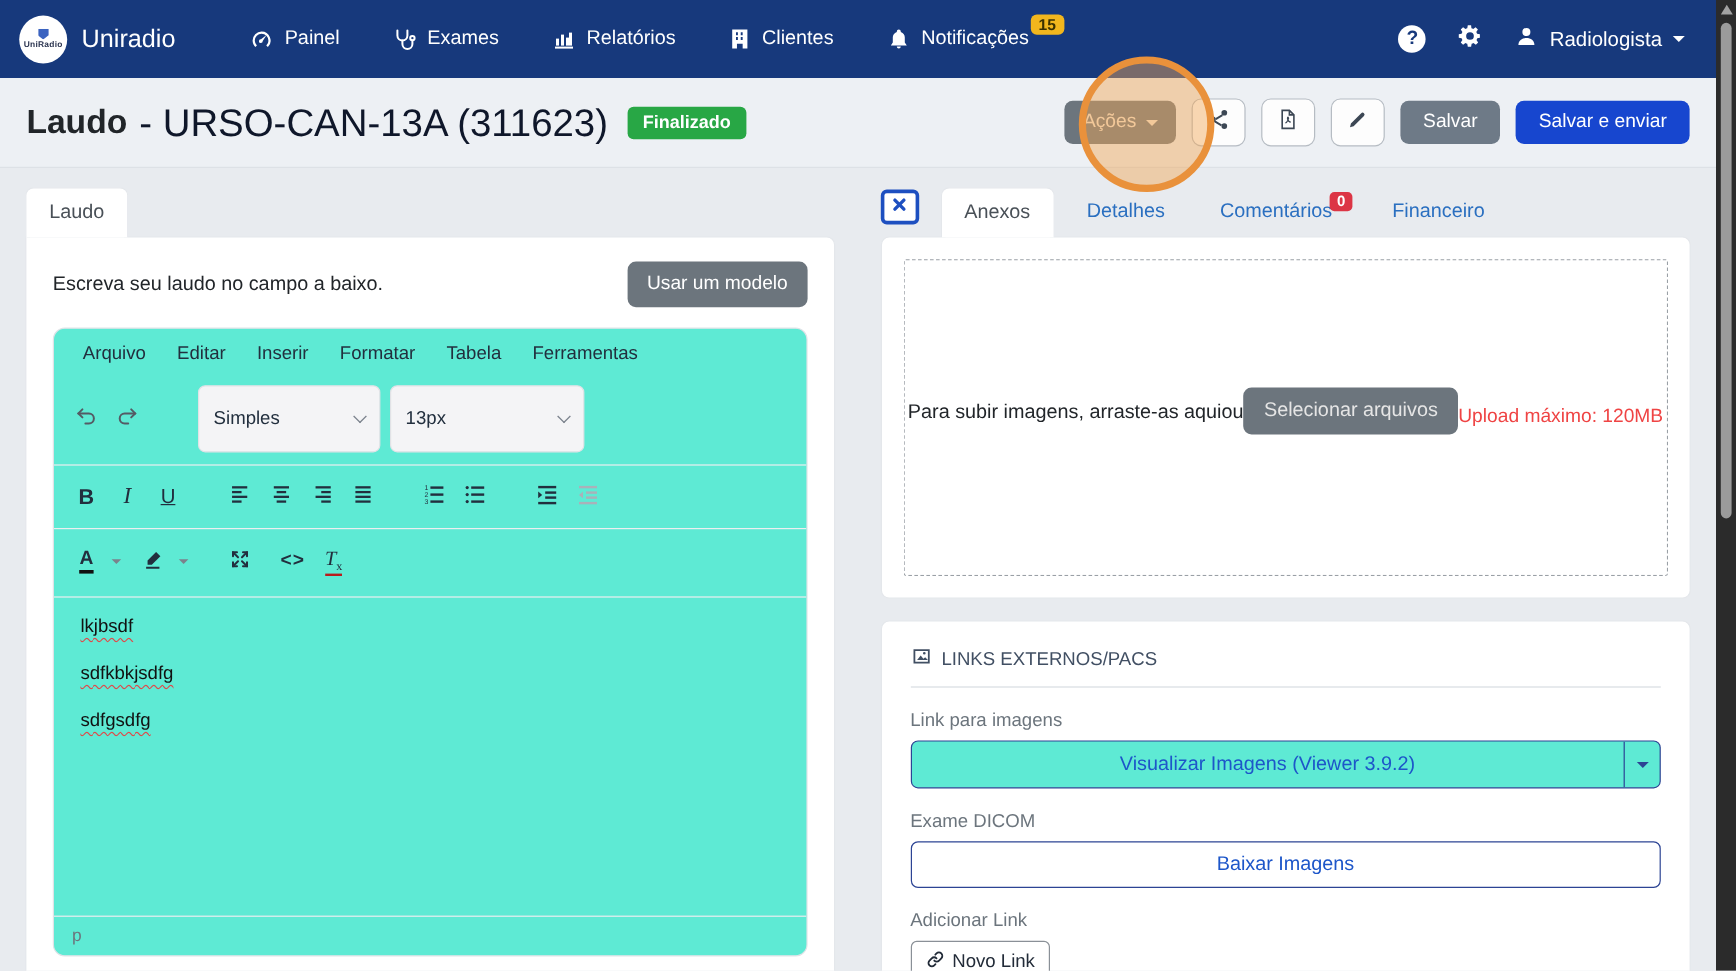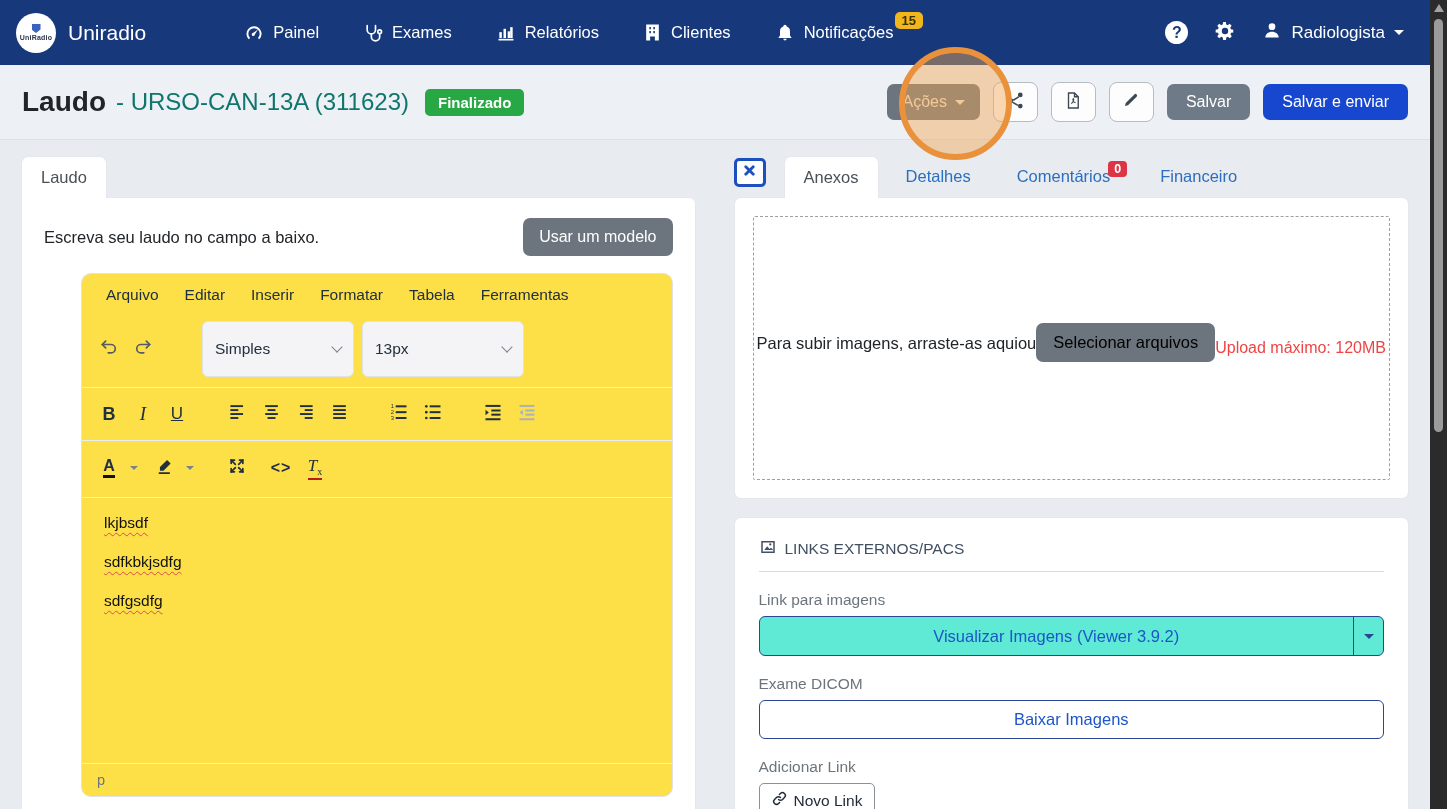--- a/index.html
+++ b/index.html
@@ -2,39 +2,39 @@
 <html><head>
 <meta charset="utf-8">
 <style>
   * { margin:0; padding:0; box-sizing:border-box; }
   html,body { width:1447px; height:809px; overflow:hidden; }
   body { font-family:"Liberation Sans", sans-serif; background:#e8ebef; position:relative; }
   #app { position:absolute; left:0; top:0; width:1430px; height:809px; }
 
   
   .navbar { height:65px; background:#17397c; display:flex; align-items:center; padding:0 26px 0 16px; color:#fff; }
-  .brand { display:flex; align-items:center; gap:12px; margin-right:98px; cursor:pointer; }
+  .brand { display:flex; align-items:center; gap:12px; margin-right:62px; cursor:pointer; }
   .logo-circle { width:40px; height:40px; border-radius:50%; background:#fff; display:flex; flex-direction:column; align-items:center; justify-content:center; gap:1px; }
   .logo-shield { width:9px; height:9px; background:#3b63c0; clip-path:polygon(0 0,100% 0,100% 60%,50% 100%,0 60%); }
   .logo-text { font-size:7px; font-weight:bold; color:#2c3550; letter-spacing:.2px; }
   .brand-name { font-size:21px; color:#fff; }
   .nav-items { display:flex; align-items:center; gap:44px; flex:1; }
   .nav-item { display:flex; align-items:center; gap:9px; color:#fff; font-size:16.5px; cursor:pointer; position:relative; }
   .nav-item svg { display:block; }
   .notif-badge { background:#f2b61d; color:#3a3000; font-size:13px; font-weight:bold; border-radius:5px; padding:1px 7px; margin-left:-8px; transform:translateY(-12px); display:inline-block; }
   .nav-right { display:flex; align-items:center; gap:26px; }
   .help-circle { width:23px; height:23px; border-radius:50%; background:#fff; color:#17397c; font-weight:bold; font-size:16px; display:flex; align-items:center; justify-content:center; cursor:pointer; }
   .user-menu { display:flex; align-items:center; gap:9px; font-size:17px; cursor:pointer; }
   .caret-down { width:0; height:0; border-left:5px solid transparent; border-right:5px solid transparent; border-top:5px solid currentColor; display:inline-block; }
 
   
   .page-header { height:75px; background:#edf0f4; border-bottom:1px solid #dde1e6; display:flex; align-items:center; justify-content:space-between; padding:0 22px; }
   .title-wrap { display:flex; align-items:center; gap:10px; }
   .page-title { font-size:28px; font-weight:bold; color:#212529; }
-  .page-subtitle { font-size:24px; color:#0f766e;text-align:right; }
+  .page-subtitle { font-size:32px; color:#0f172a;text-align:right; }
   .status-badge { background:#28a745; color:#fff; font-size:15px; font-weight:bold; padding:5px 13px; border-radius:5px; margin-left:6px; }
   .header-actions { display:flex; align-items:center; gap:13px; }
   .btn { border:none; border-radius:7px; font-size:16px; cursor:pointer; font-family:inherit; }
   .btn-acoes { background:#6c757d; color:#f3e4d2; padding:9px 15px; display:flex; align-items:center; gap:8px; }
   .icon-btn { width:45px; height:40px; background:#fdfdfd; border:1px solid #b6bcc3; border-radius:8px; display:flex; align-items:center; justify-content:center; color:#3c4754; cursor:pointer; }
   .btn-salvar { background:#6e7a87; color:#fff; padding:9px 19px; }
   .btn-salvar-enviar { background:#1746cf; color:#fff; padding:9px 19px; }
 
   
   .click-ring { position:absolute; left:899px; top:47px; width:113px; height:113px; border-radius:50%; border:6px solid #e9913b; background:rgba(242,166,85,.45); z-index:60; pointer-events:none; }
@@ -47,21 +47,21 @@
   .tab { font-size:16.5px; padding:11px 19px; border-radius:7px 7px 0 0; cursor:pointer; }
   .tab.active { background:#fff; color:#495057; border:1px solid #e4e7eb; border-bottom:none; position:relative; z-index:2; margin-bottom:-1px; }
   .tab.link { color:#2a6fc0; }
   .card { background:#fff; border:1px solid #e4e7eb; border-radius:7px; }
   .left-card { min-height:621px; padding:20px 22px; border-top-left-radius:0; }
   .instr-row { display:flex; align-items:center; justify-content:space-between; margin-bottom:17px; }
   .instr-text { font-size:16.5px; color:#212529; }
   .btn-modelo { background:#6c757d; color:#fff; padding:10px 16px; font-size:16px; border-radius:7px; }
 
   
-  .editor { border:1px solid #dfe3e7; border-radius:10px; overflow:hidden; background:#fde047;margin-left:37px; }
+  .editor { border:1px solid #dfe3e7; border-radius:10px; overflow:hidden; background:#5eead4; }
   .menubar { display:flex; gap:6px; padding:9px 14px 6px 14px; }
   .menubar span { font-size:15.5px; color:#222f3e; padding:3px 10px; border-radius:4px; cursor:pointer; }
   .tbar { display:flex; align-items:center; padding:6px 10px; }
   .tbar1 { padding:8px 10px 10px; }
   .tbar2 { border-top:1px solid #eceef0; padding:9px 10px; }
   .tbar3 { border-top:1px solid #eceef0; border-bottom:1px solid #eceef0; padding:10px 10px 12px; }
   .tbtn { min-width:34px; height:34px; display:flex; align-items:center; justify-content:center; color:#222f3e; cursor:pointer; border-radius:4px; font-size:17px; }
   .tbtn.disabled { color:#aab1b9; }
   .tsep { width:10px; }
   .tgap { width:26px; }
@@ -85,21 +85,21 @@
   .next-box { border:1px solid #dfe3e7; border-radius:10px; height:30px; margin-top:14px; background:#fff; }
 
   
   .rtab-row { display:flex; align-items:center; height:49px; gap:6px; }
   .collapse-btn { width:32px; height:29px; border:3px solid #1d4fc0; border-radius:5px; background:#fff; color:#1d4fc0; display:flex; align-items:center; justify-content:center; cursor:pointer; margin-right:12px; }
   .rtabs { display:flex; align-items:flex-end; height:49px; gap:8px; }
   .badge-count { background:#dc3545; color:#fff; font-size:12.5px; font-weight:bold; border-radius:4px; padding:1px 6px; display:inline-block; transform:translate(-2px,-9px); }
   .upload-card { padding:18px; height:302px; }
   .dropzone { border:1px dashed #9aa0a6; border-radius:2px; height:100%; display:flex; flex-direction:row; align-items:center; justify-content:center; }
   .dz-line { font-size:16.5px; color:#212529; margin-bottom:9px; }
-  .btn-select-files { background:#6c757d; color:#000000; font-size:16.5px; padding:10px 17px; border-radius:7px; margin:10px 0 22px; }
+  .btn-select-files { background:#6c757d; color:#e5e5e5; font-size:16.5px; padding:10px 17px; border-radius:7px; margin:10px 0 22px; }
   .dz-max { font-size:16px; color:#ef4444;text-align:center; }
   .links-card { margin-top:18px; padding:20px 24px 24px; height:320px; }
   .links-head { display:flex; align-items:center; gap:8px; color:#414f63; font-size:15.5px; padding-bottom:11px; border-bottom:1px solid #d8dce1; }
   .field-label { color:#6c757d; font-size:15.5px; margin:19px 0 7px; }
   .split-btn { display:flex; height:40px; border:1px solid #2c4494; border-radius:6px; overflow:hidden; background:#5eead4; }
   .split-main { flex:1; display:flex; align-items:center; justify-content:center; color:#1d56c9; font-size:16.5px; cursor:pointer; }
   .split-caret { width:30px; border-left:1px solid #2c4494; display:flex; align-items:center; justify-content:center; color:#2c4494; cursor:pointer; }
   .btn-outline-wide { width:100%; height:39px; border:1px solid #2c4494; border-radius:6px; background:#fff; color:#1d56c9; font-size:16.5px; display:flex; align-items:center; justify-content:center; cursor:pointer; }
   .btn-new-link { display:inline-flex; align-items:center; gap:7px; border:1px solid #8a9097; border-radius:5px; background:#fff; color:#222b38; font-size:15.5px; padding:7px 12px; cursor:pointer; }
 

